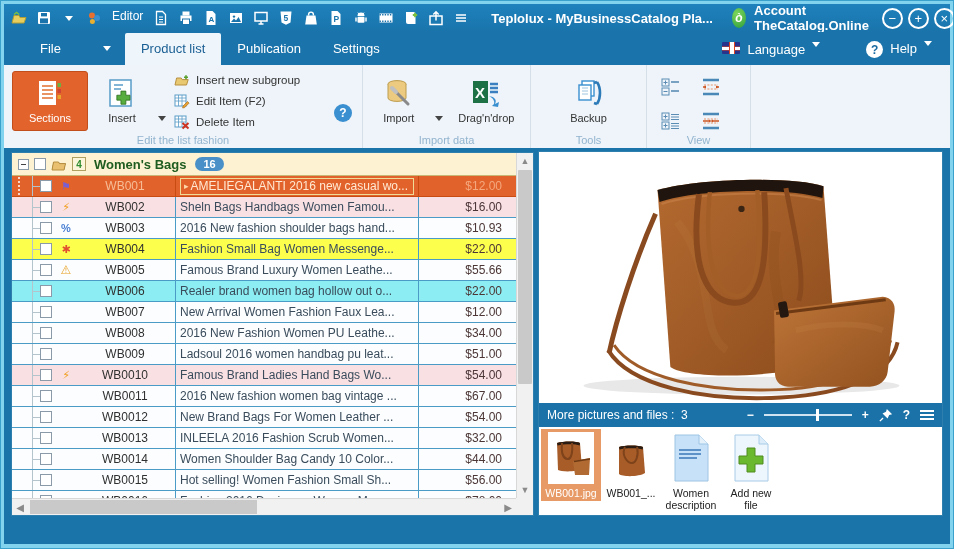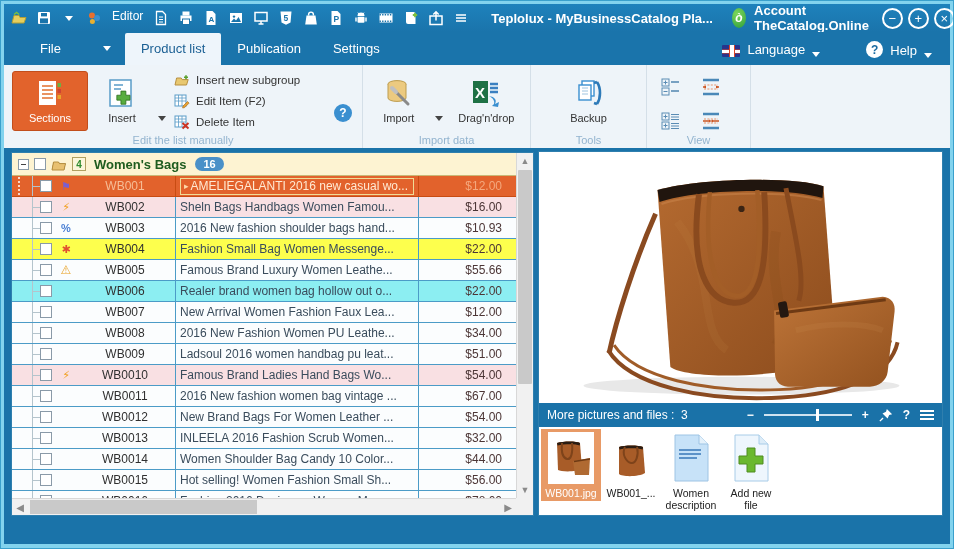--- a/index.html
+++ b/index.html
@@ -29,21 +29,21 @@
     display:flex;align-items:flex-end;color:#fff;font-size:13px;}
   .file-btn{display:flex;align-items:center;gap:42px;padding:7px 14px 9px 22px;margin-left:14px;cursor:pointer;}
   .tab{padding:8px 16px 9px;cursor:pointer;}
   .tab.active{background:#eef5fb;color:#1a5f93;border-radius:2px 2px 0 0;}
   .menu-right{margin-left:auto;display:flex;align-items:center;gap:10px;padding:0 18px 7px 0;}
   .flag{width:18px;height:12px;background:#28348c;position:relative;overflow:hidden;border-radius:1px;flex:0 0 auto;}
   .flag:before{content:"";position:absolute;left:0;top:5px;width:18px;height:3px;background:#fff;box-shadow:0 0 0 0.5px #d42;}
   .flag:after{content:"";position:absolute;left:7px;top:0;width:4px;height:12px;background:#fff;border-left:1px solid #d42;border-right:1px solid #d42;}
   .help-orb{width:17px;height:17px;border-radius:50%;background:#fff;color:#1a6aa0;font-weight:bold;
     font-size:12px;display:flex;align-items:center;justify-content:center;}
-  .mr-item{display:flex;align-items:flex-end;gap:7px;cursor:pointer;}
+  .mr-item{display:flex;align-items:flex-start;gap:7px;cursor:pointer;}
 
   
   .ribbon{position:absolute;left:0;right:0;top:61px;height:85px;background:#eef4f9;
     border-bottom:2px solid #1a73a9;display:flex;}
   .rgroup{position:relative;height:100%;padding:4px 8px 16px;display:flex;align-items:flex-start;gap:6px;}
   .rgroup+.rgroup{border-left:1px solid #d4dfe8;}
   .rg-label{position:absolute;left:0;right:0;bottom:2px;text-align:center;color:#93b4cf;font-size:11px;}
   .bigbtn{display:flex;flex-direction:column;align-items:center;justify-content:center;gap:4px;
     width:76px;height:60px;margin-top:2px;border-radius:3px;cursor:pointer;font-size:11px;color:#333;}
   .bigbtn svg{width:30px;height:30px;}
@@ -331,21 +331,21 @@
             <span class="mm-item">
               <svg viewBox="0 0 16 16">
                 <rect x="1" y="2" width="11" height="11" fill="#fff" stroke="#5a9cc8"></rect>
                 <path d="M1,5 h11 M4.5,2 v11 M8,2 v11 M1,8 h11" stroke="#5a9cc8" stroke-width="0.8"></path>
                 <path d="M8.5,9 l6,5.6 M14.5,9 l-6,5.6" stroke="#cc3322" stroke-width="2"></path>
               </svg>
               <span>Delete Item</span>
             </span>
           </div>
       <span class="rg-help">?</span>
-      <div class="rg-label">Edit the list manually</div>
+      <div class="rg-label">Edit the list fashion</div>
     </div>
 
     <div class="rgroup" style="width:168px;">
       <div class="bigbtn narrow">
         <svg viewBox="0 0 30 30">
               <ellipse cx="13" cy="6" rx="9" ry="3.4" fill="#ecca80" stroke="#bd9c4e"></ellipse>
               <path d="M4,6 v14 a9,3.4 0 0 0 18,0 v-14" fill="#ecca80" stroke="#bd9c4e"></path>
               <path d="M10,12 L24,26" stroke="#8a8a8a" stroke-width="3" stroke-linecap="round"></path>
               <path d="M8,10 l4,4" stroke="#c0c0c0" stroke-width="4" stroke-linecap="round"></path>
             </svg>

